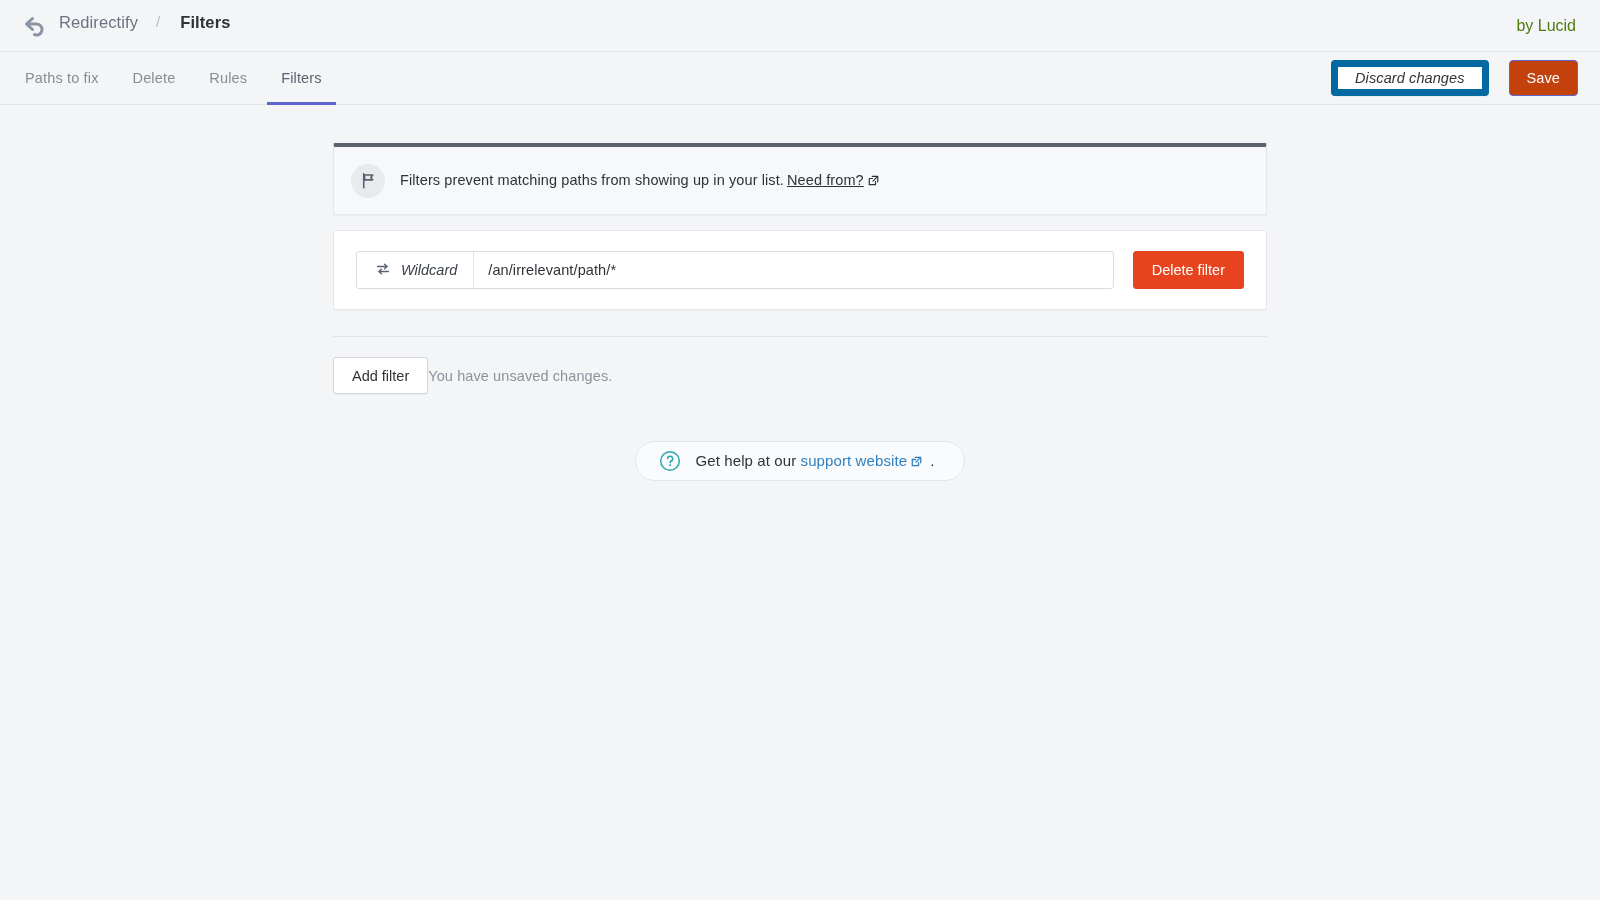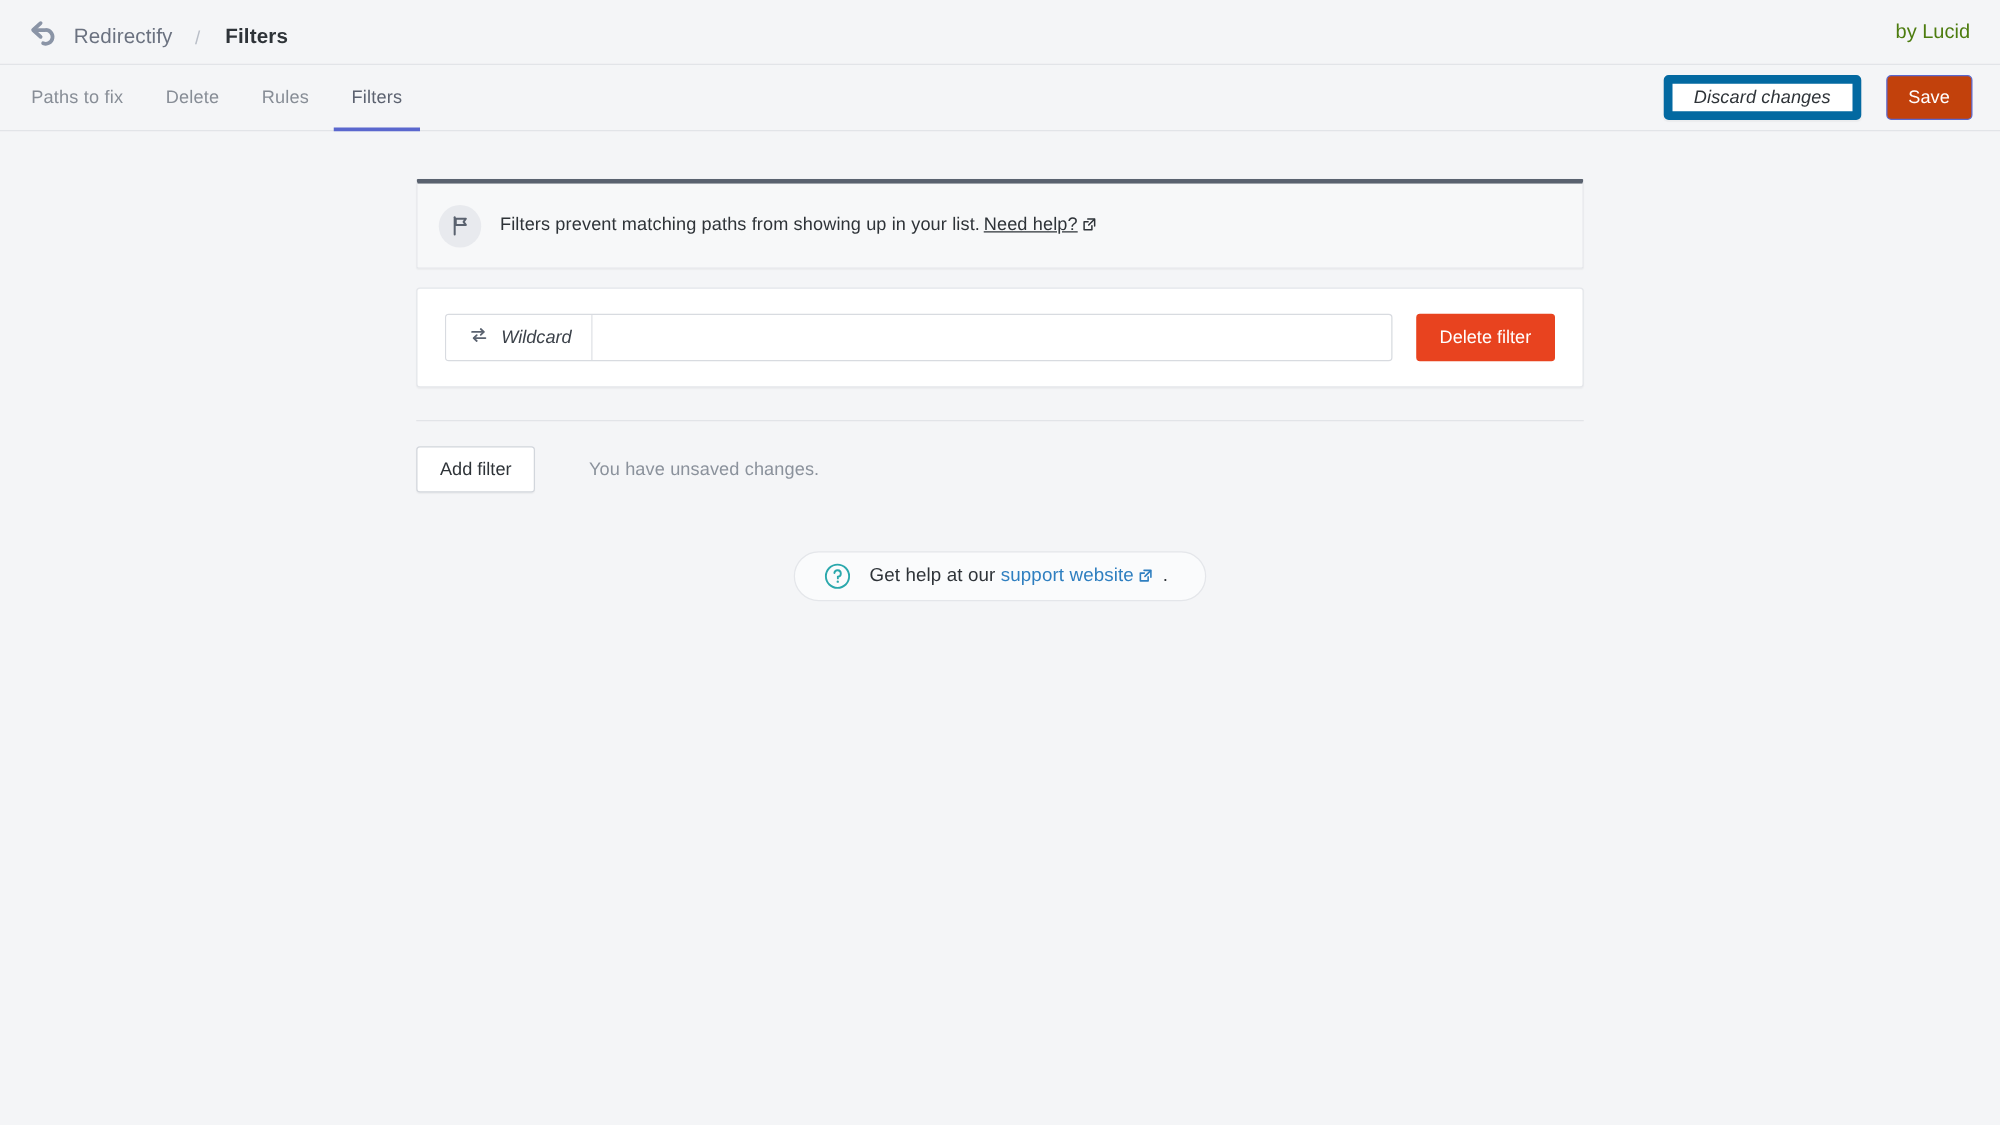--- a/index.html
+++ b/index.html
@@ -14,21 +14,21 @@
   
   .topbar {
     height: 52px;
     background: #f4f5f7;
     display: flex;
     align-items: center;
     padding: 0 22px;
     border-bottom: 1px solid #e2e4e8;
     position: relative;
   }
-  .brand-group { display: flex; align-items: flex-end; gap: 11px; }
+  .brand-group { display: flex; align-items: flex-start; gap: 11px; }
   .logo-icon { width: 26px; height: 26px; display: block; flex: none; }
   .brand-name {
     font-size: 16.5px;
     color: #6b7280;
     letter-spacing: .1px;
   }
   .crumb-sep { font-size: 15px; color: #b9bec7; margin: 0 9px 0 7px; }
   .crumb-current {
     font-size: 16.5px;
     color: #2e3338;
@@ -226,21 +226,20 @@
     padding: 0 18px;
     font-size: 14.5px;
     cursor: pointer;
     font-family: "Liberation Sans", sans-serif;
     box-shadow: 0 1px 1px rgba(16,22,26,.04);
   }
   .unsaved-text {
     font-size: 14.5px;
     color: #8b929c;
     letter-spacing: .1px;
-    margin-left: 43px;
   }
 
   
   .help-pill {
     margin-top: 47px;
     align-self: center;
     background: #fafbfc;
     border: 1px solid #e4e6ea;
     border-radius: 26px;
     height: 40px;
@@ -303,21 +302,21 @@
   <div class="panel-wrap">
 
     <div class="info-banner">
       <span class="banner-icon-circle">
         <svg viewBox="0 0 20 20" width="19" height="19" fill="none">
           <path d="M5 3 V17.5" stroke="#5a626f" stroke-width="1.7" stroke-linecap="round"></path>
           <path d="M5.9 4.2 H14.4 l-1.9 2.6 1.9 2.6 H5.9 Z" stroke="#5a626f" stroke-width="1.7" stroke-linejoin="round" fill="none"></path>
         </svg>
       </span>
       <span class="banner-text">
-        <span>Filters prevent matching paths from showing up in your list.</span><a class="inline-link">Need help?</a><span class="ext-icon"><svg viewBox="0 0 12 12" width="11" height="11" fill="none">
+        <span>Filters prevent matching paths from showing up in your list.</span><a class="inline-link">Need from?</a><span class="ext-icon"><svg viewBox="0 0 12 12" width="11" height="11" fill="none">
               <path d="M4.6 1.4 H10.6 V7.4" stroke="#2e3338" stroke-width="1.3" stroke-linecap="round" stroke-linejoin="round"></path>
               <path d="M10.2 1.8 L5.4 6.6" stroke="#2e3338" stroke-width="1.3" stroke-linecap="round"></path>
               <path d="M8.2 7.1 V10.6 H1.4 V3.8 H4.9" stroke="#2e3338" stroke-width="1.3" stroke-linecap="round" stroke-linejoin="round"></path>
             </svg></span>
       </span>
     </div>
 
     <div class="filter-card">
       <div class="filter-row">
         <div class="field-group">
@@ -325,20 +324,21 @@
             <span>
               <svg viewBox="0 0 18 18" width="16" height="16" fill="none">
                 <path d="M3 6.2 H13.2" stroke="#5a626f" stroke-width="1.6" stroke-linecap="round"></path>
                 <path d="M10.8 3.6 L13.6 6.2 L10.8 8.8" stroke="#5a626f" stroke-width="1.6" stroke-linecap="round" stroke-linejoin="round" fill="none"></path>
                 <path d="M15 11.8 H4.8" stroke="#5a626f" stroke-width="1.6" stroke-linecap="round"></path>
                 <path d="M7.2 9.2 L4.4 11.8 L7.2 14.4" stroke="#5a626f" stroke-width="1.6" stroke-linecap="round" stroke-linejoin="round" fill="none"></path>
               </svg>
             </span>
             <span>Wildcard</span>
           </div>
+          <input class="path-input" type="text" value="/an/irrelevant/path/*" style="">
         </div>
         <button class="btn-danger">Delete filter</button>
       </div>
     </div>
 
     <div class="divider"></div>
 
     <div class="footer-row">
       <button class="btn-addfilter">Add filter</button>
       <span class="unsaved-text">You have unsaved changes.</span>

